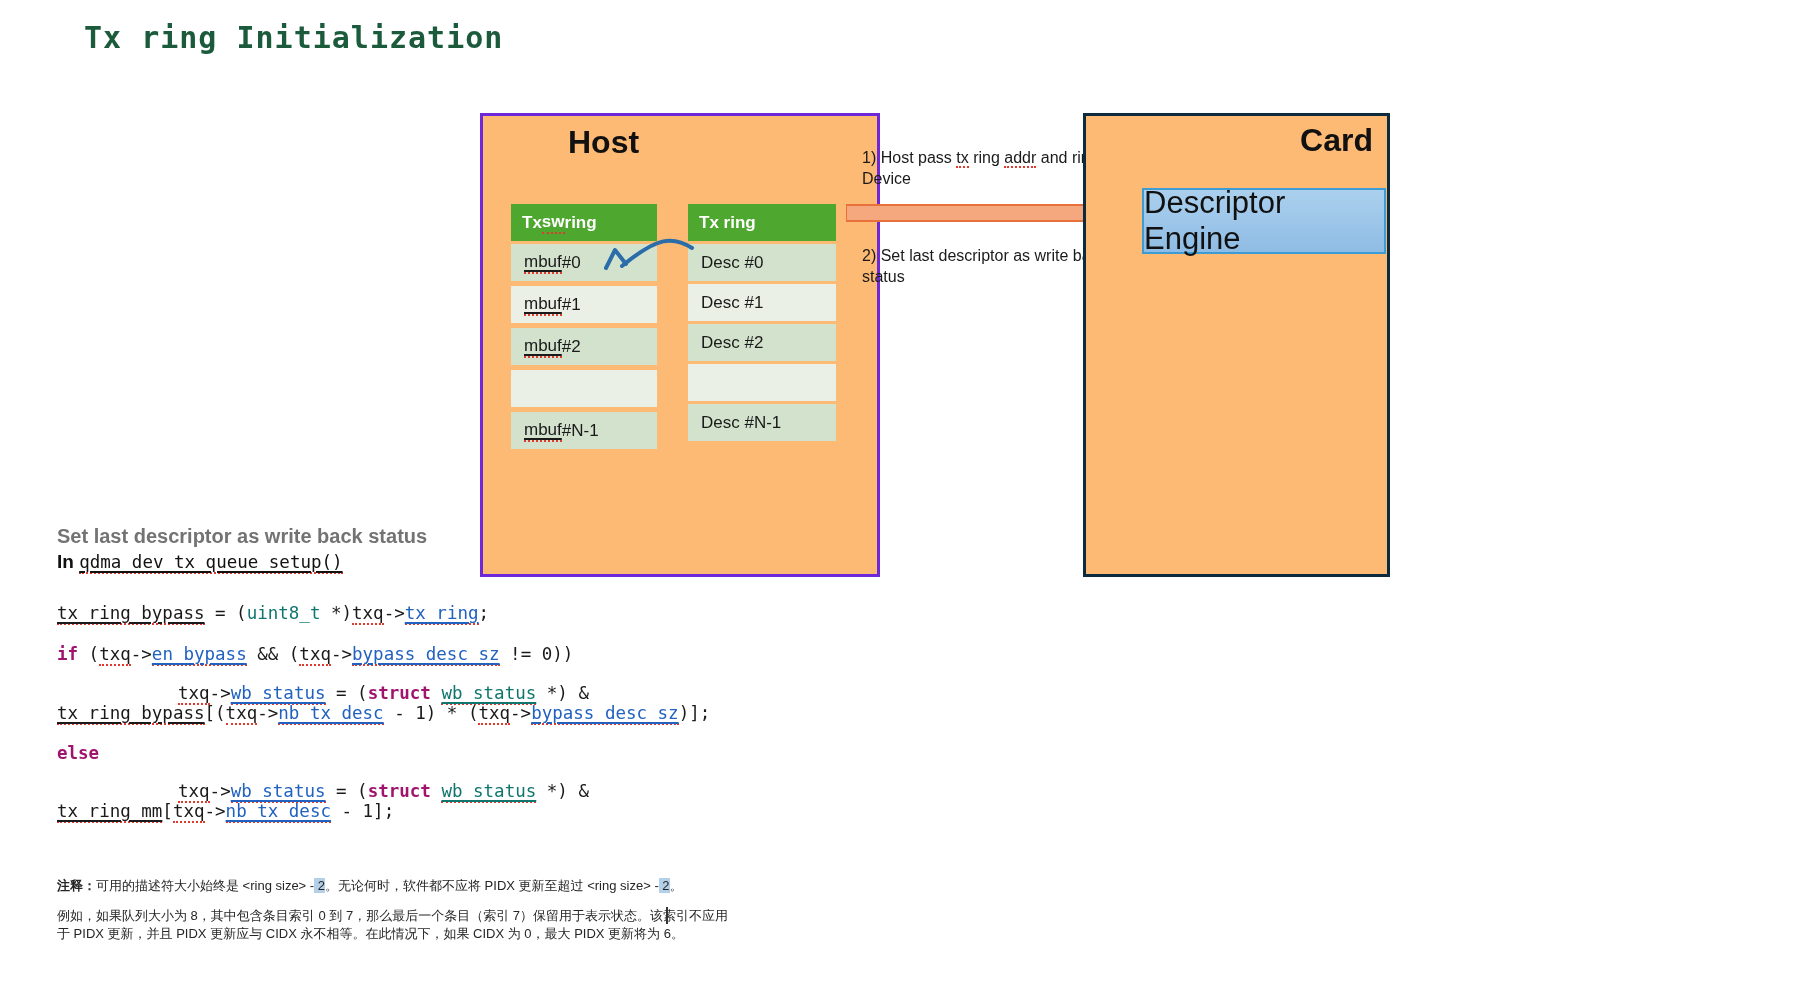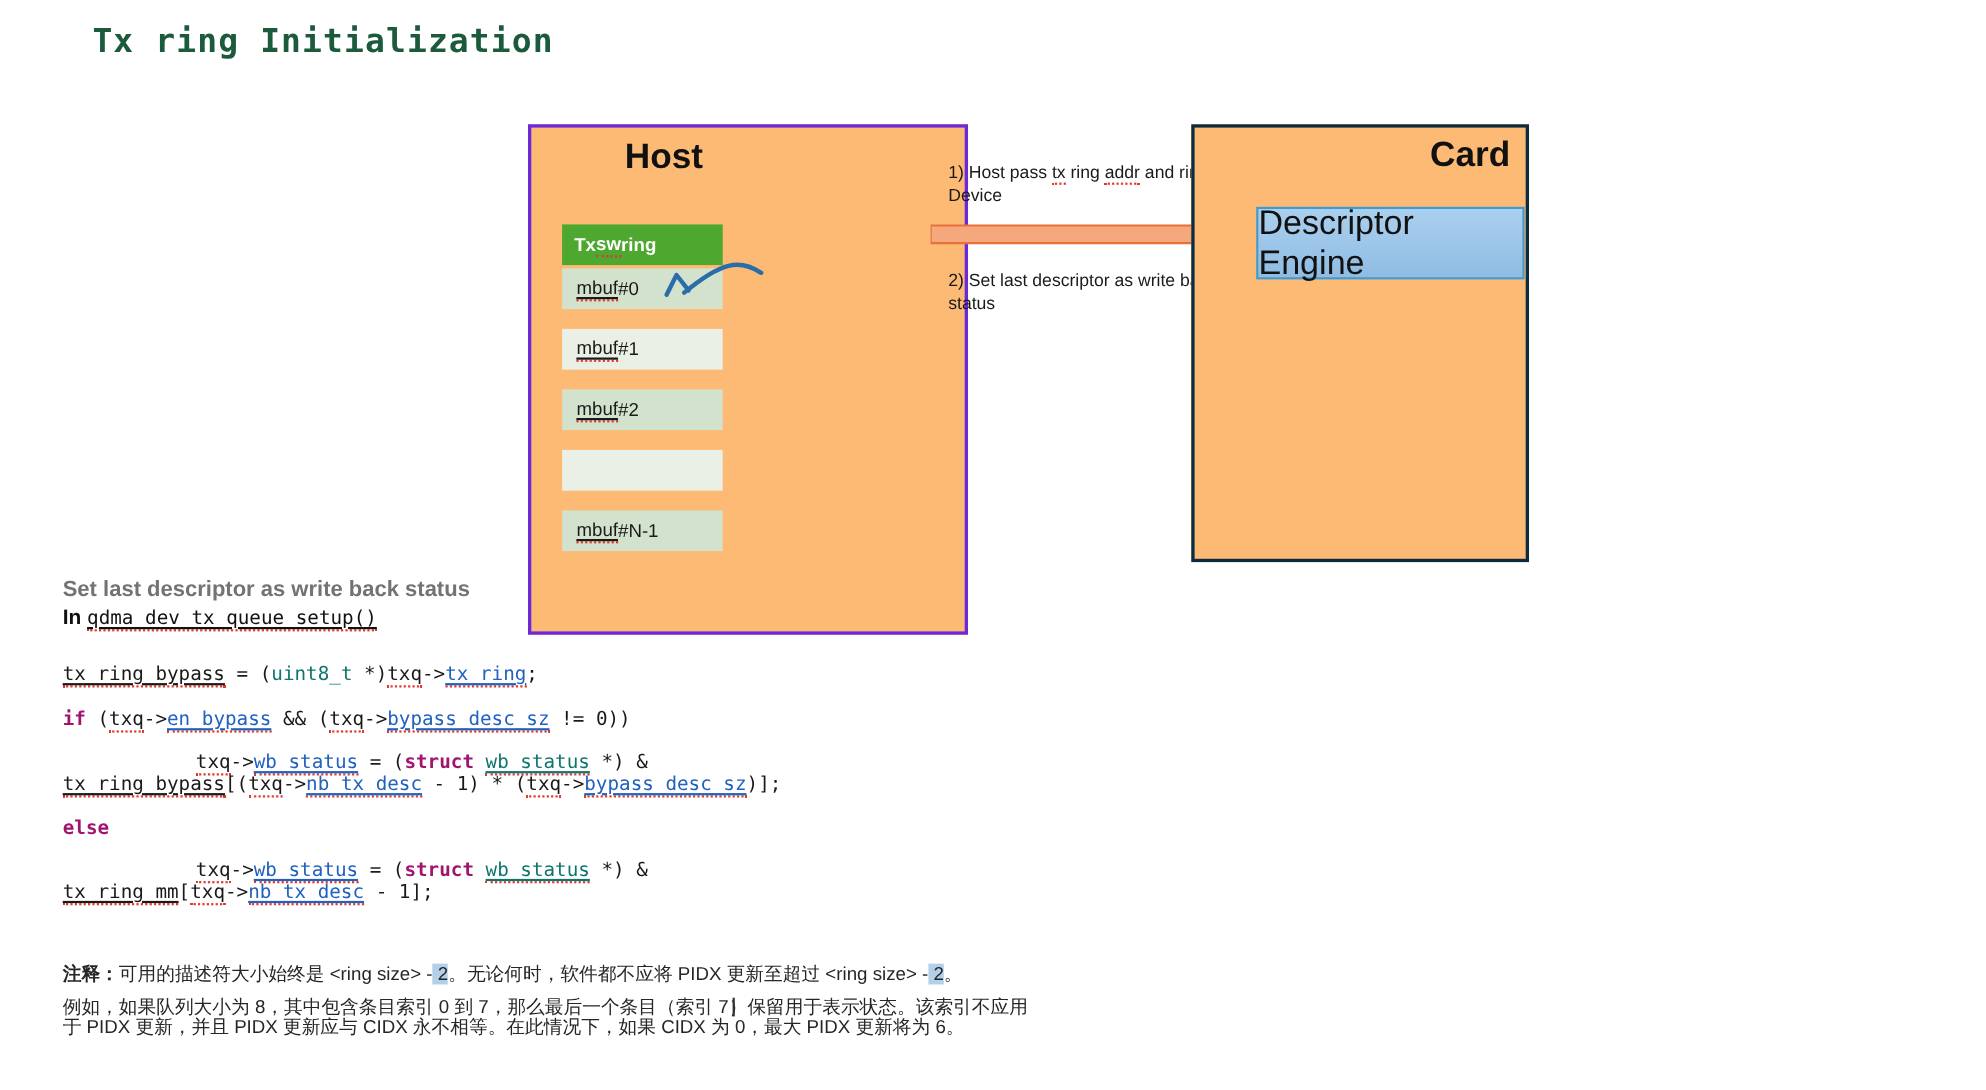--- a/index.html
+++ b/index.html
@@ -7,21 +7,21 @@
               font-family:"Liberation Sans", sans-serif; }
   .abs { position:absolute; }
 
   
   #slide-title { left:84px; top:20px; font-family:"DejaVu Sans Mono", monospace;
                  font-size:30px; font-weight:600; color:#1B5B3C; letter-spacing:1px; }
 
   
   .bigbox { border:3px solid #6d28d9; background:#fdba74;padding-left:42px; }
   #host-box { left:480px; top:113px; width:400px; height:464px; }
-  #card-box { left:1083px; top:113px; width:307px; height:398px; border-color:#0D2B3E; }
+  #card-box { left:1083px; top:113px; width:307px; height:464px; border-color:#0D2B3E; }
   .boxtitle { font-size:32px; font-weight:bold; color:#111; }
   #host-title { left:85px; top:8px; }
   #card-title { right:14px; top:6px; }
 
   
   .ringtable { display:flex; flex-direction:column; gap:3px; }
   #sw-table { left:28px; top:88px; width:146px; }
   #tx-table { left:205px; top:88px; width:148px; }
   .ringtable .hdr { height:37px; background:#4EA72E; color:#fff; font-weight:bold;
                     font-size:17px; display:flex; align-items:center; padding-left:11px; }
@@ -52,61 +52,81 @@
   
   .tk { color:#A0146E; font-weight:bold; }
   .tg { color:#0f766e; }
   .tb { color:#2161C0;text-align:right; }
   .u  { text-decoration:underline; text-decoration-thickness:1.5px; text-underline-offset:3px; }
   .w  { border-bottom:2px dotted #E0392E; }
   .b700 { font-weight:bold; }
   .hl { background:#B4CFE8; }
 
   
-  .cnote { left:57px; font-size:17px; color:#262626; line-height:18px; }
+  .cnote { left:57px; font-size:13px; color:#262626; line-height:18px; }
   #cnote1 { top:877px; }
   #cnote2a { top:907px; }
   #cnote2b { top:925px; }
   #caret { left:666px; top:907px; width:2px; height:17px; background:#333; }
 </style>
 </head>
 <body>
 
 <div class="abs" id="slide-title">Tx ring Initialization</div>
 
 <div class="abs bigbox" id="host-box">
   <div class="abs boxtitle" id="host-title">Host</div>
 
   <div class="abs ringtable" id="sw-table">
     <div class="hdr">
         <span>Tx </span>
         <span class="w">sw</span>
         <span> ring</span>
       </div>
-    <div class="ringtable" style="gap:18px">
+    <div class="ringtable" style="gap:5px">
         <div class="row row-dark">
           <span class="u w">mbuf</span>
           <span> #0</span>
         </div>
         <div class="row row-light">
           <span class="u w">mbuf</span>
           <span> #1</span>
         </div>
         <div class="row row-dark">
           <span class="u w">mbuf</span>
           <span> #2</span>
         </div>
         <div class="row row-light"></div>
         <div class="row row-dark">
           <span class="u w">mbuf</span>
           <span> #N-1</span>
         </div>
       </div>
   </div>
 
+  <div class="abs ringtable" id="tx-table">
+    <div class="hdr">
+        <span>Tx ring</span>
+      </div>
+    <div class="ringtable" style="gap:3px">
+        <div class="row row-dark">
+          <span>Desc #0</span>
+        </div>
+        <div class="row row-light">
+          <span>Desc #1</span>
+        </div>
+        <div class="row row-dark">
+          <span>Desc #2</span>
+        </div>
+        <div class="row row-light"></div>
+        <div class="row row-dark">
+          <span>Desc #N-1</span>
+        </div>
+      </div>
+  </div>
 </div>
 
 <svg class="abs" id="blue-arrow" style="left:598px; top:232px;" width="110" height="50" viewBox="0 0 110 50">
   <path d="M 94,16 C 74,3 58,6 24,34" fill="none" stroke="#2B6DA8" stroke-width="4" stroke-linecap="round"></path>
   <path d="M 8,36 L 17,18 L 28,32" fill="none" stroke="#2B6DA8" stroke-width="4" stroke-linecap="round" stroke-linejoin="round"></path>
 </svg>
 
 <svg class="abs" id="orange-arrow" style="left:846px; top:192px;" width="300" height="44" viewBox="0 0 300 44">
   <polygon points="0,13 276,13 276,2 297,21 276,40 276,29 0,29" fill="#F5A87E" stroke="#E8703A" stroke-width="2" stroke-linejoin="round"></polygon>
 </svg>

